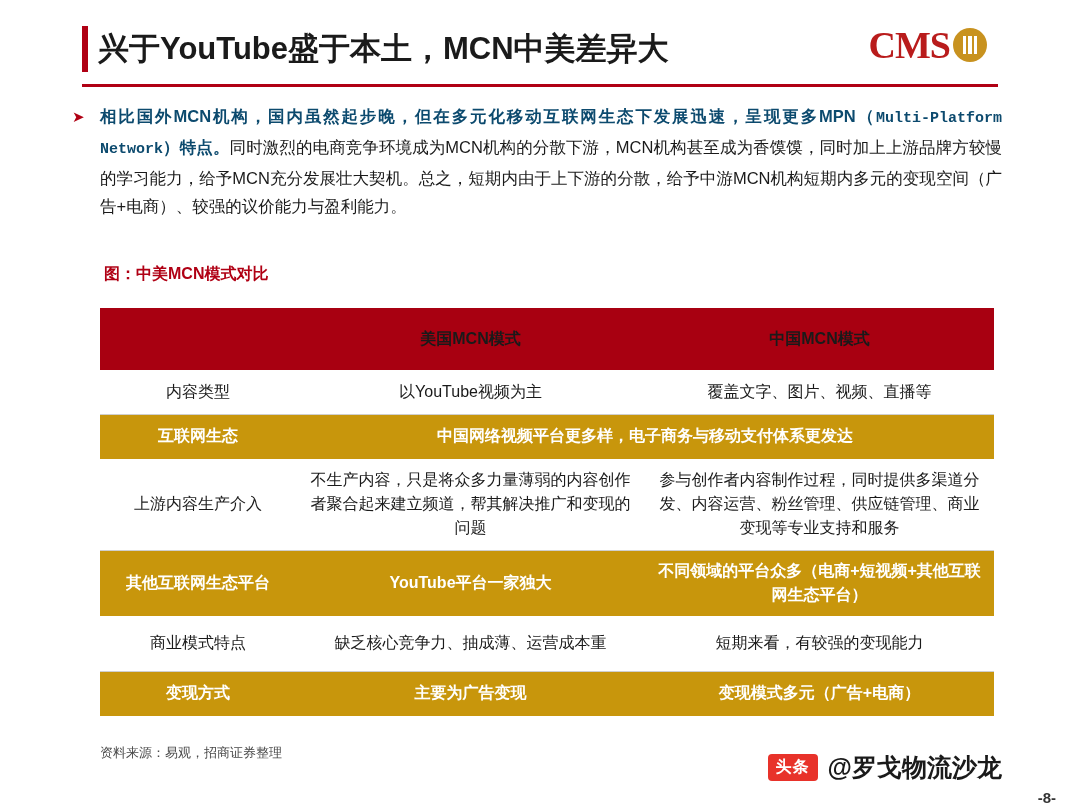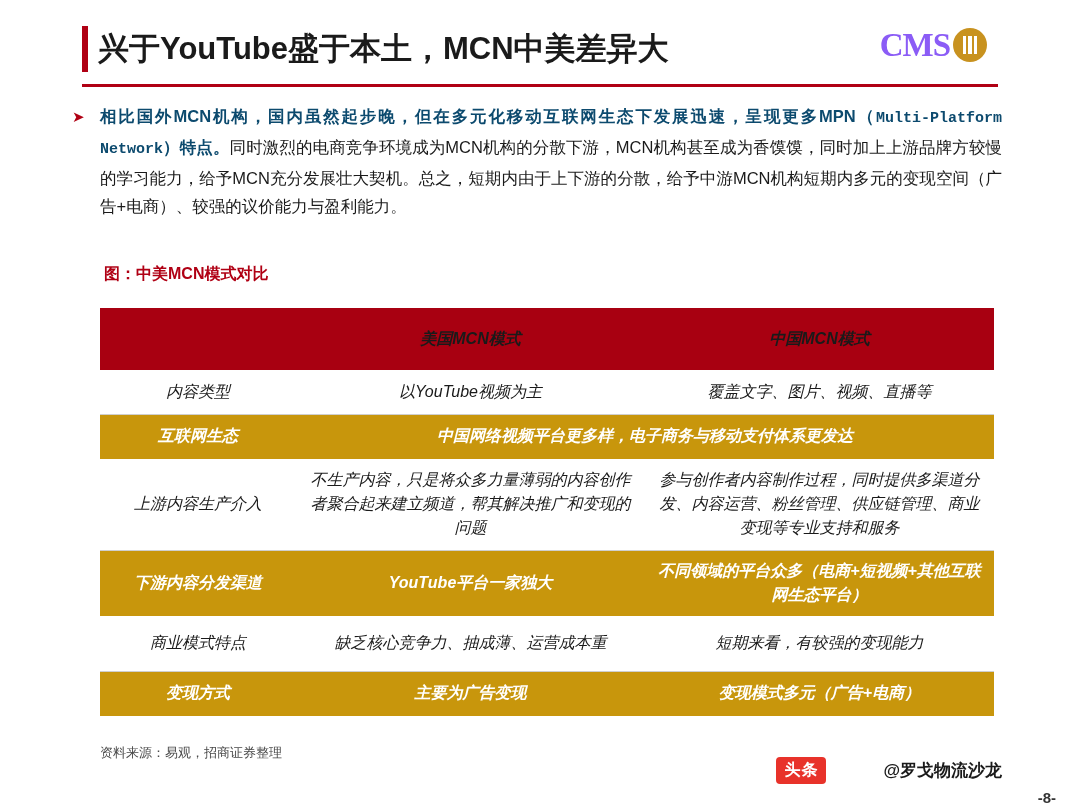--- a/index.html
+++ b/index.html
@@ -49,23 +49,23 @@
   }
   .logo-wrap {
     position: absolute;
     right: 86px;
     top: 22px;
     display: flex;
     align-items: center;
     height: 46px;
   }
   .logo-cms {
-    font-size: 33px;
-    font-weight: bold;
-    color: #8b5cf6;
+    font-size: 38px;
+    font-weight: bold;
+    color: #b91c1c;
     font-family: "Liberation Serif", serif;
     letter-spacing: -1px;
   }
   .logo-mark {
     width: 34px;
     height: 34px;
     border-radius: 50%;
     background: #c8921f;
     margin: 0 7px 0 3px;
     position: relative;
@@ -146,21 +146,20 @@
   .table-wrap {
     position: absolute;
     left: 100px;
     top: 308px;
     width: 894px;
   }
   table.cmp {
     border-collapse: collapse;
     width: 894px;
     table-layout: fixed;
-    font-style: italic;
   }
   table.cmp td, table.cmp th {
     vertical-align: middle;
     padding: 8px 10px;
     font-size: 16px;
     line-height: 24px;
     color: #1a1a1a;
   }
   .col-a { width: 196px; }
   .col-b { width: 349px; }
@@ -221,24 +220,23 @@
   .wm-badge {
     background: #e8322a;
     color: #ffffff;
     font-size: 16px;
     font-weight: bold;
     padding: 3px 8px;
     border-radius: 4px;
     letter-spacing: 1px;
   }
   .wm-text {
-    font-size: 17px;
+    font-size: 25px;
     font-weight: bold;
     color: #1a1a1a;
-    margin-left: 47px;
   }
   .page-num {
     position: absolute;
     right: 24px;
     bottom: 4px;
     font-size: 15px;
     color: #333333;
     font-weight: bold;
   }
 </style>
@@ -289,21 +287,21 @@
         <tr class="gold row-h-small">
           <td class="lab">互联网生态</td>
           <td colspan="2">中国网络视频平台更多样，电子商务与移动支付体系更发达</td>
         </tr>
         <tr class="plain row-h-tall">
           <td class="lab">上游内容生产介入</td>
           <td>不生产内容，只是将众多力量薄弱的内容创作者聚合起来建立频道，帮其解决推广和变现的问题</td>
           <td>参与创作者内容制作过程，同时提供多渠道分发、内容运营、粉丝管理、供应链管理、商业变现等专业支持和服务</td>
         </tr>
         <tr class="gold row-h-med">
-          <td class="lab">下游内容分发渠道</td>
+          <td class="lab">其他互联网生态平台</td>
           <td>YouTube平台一家独大</td>
           <td>不同领域的平台众多（电商+短视频+其他互联网生态平台）</td>
         </tr>
         <tr class="plain row-h-med">
           <td class="lab">商业模式特点</td>
           <td>缺乏核心竞争力、抽成薄、运营成本重</td>
           <td>短期来看，有较强的变现能力</td>
         </tr>
         <tr class="gold row-h-small">
           <td class="lab">变现方式</td>

